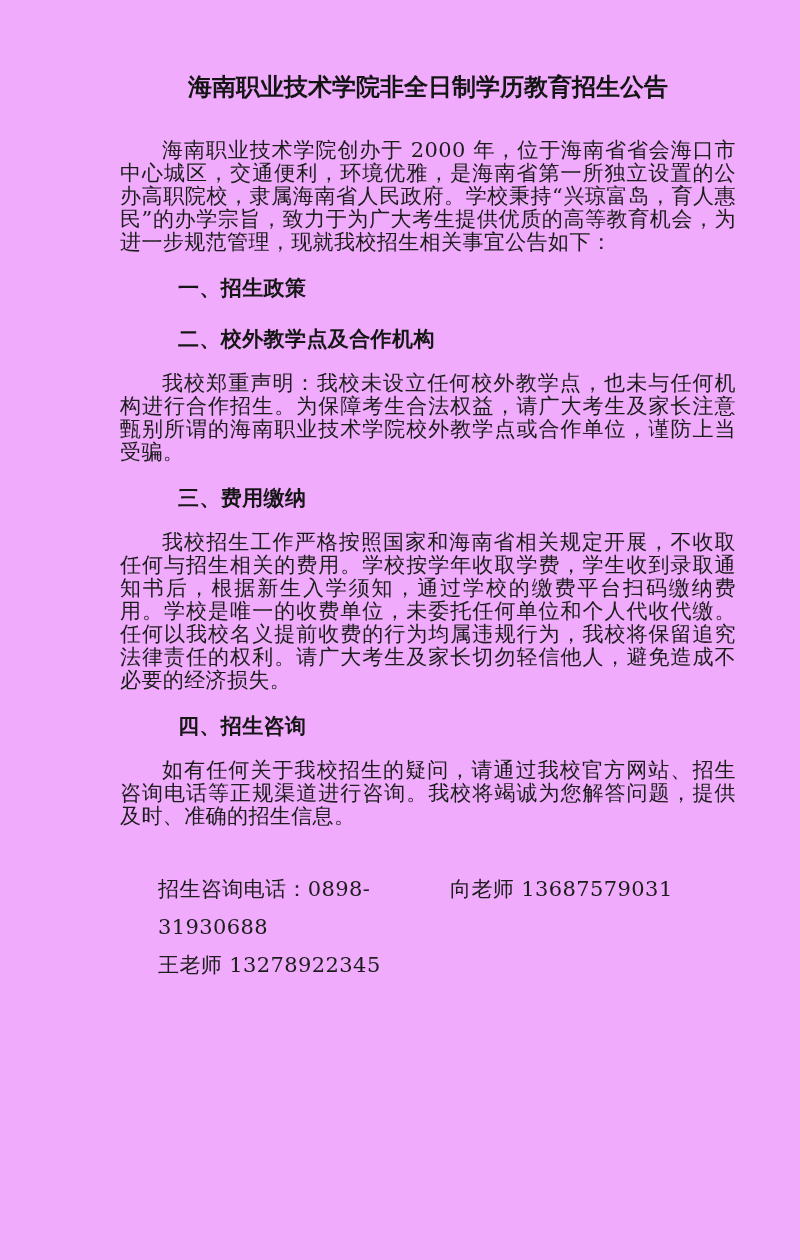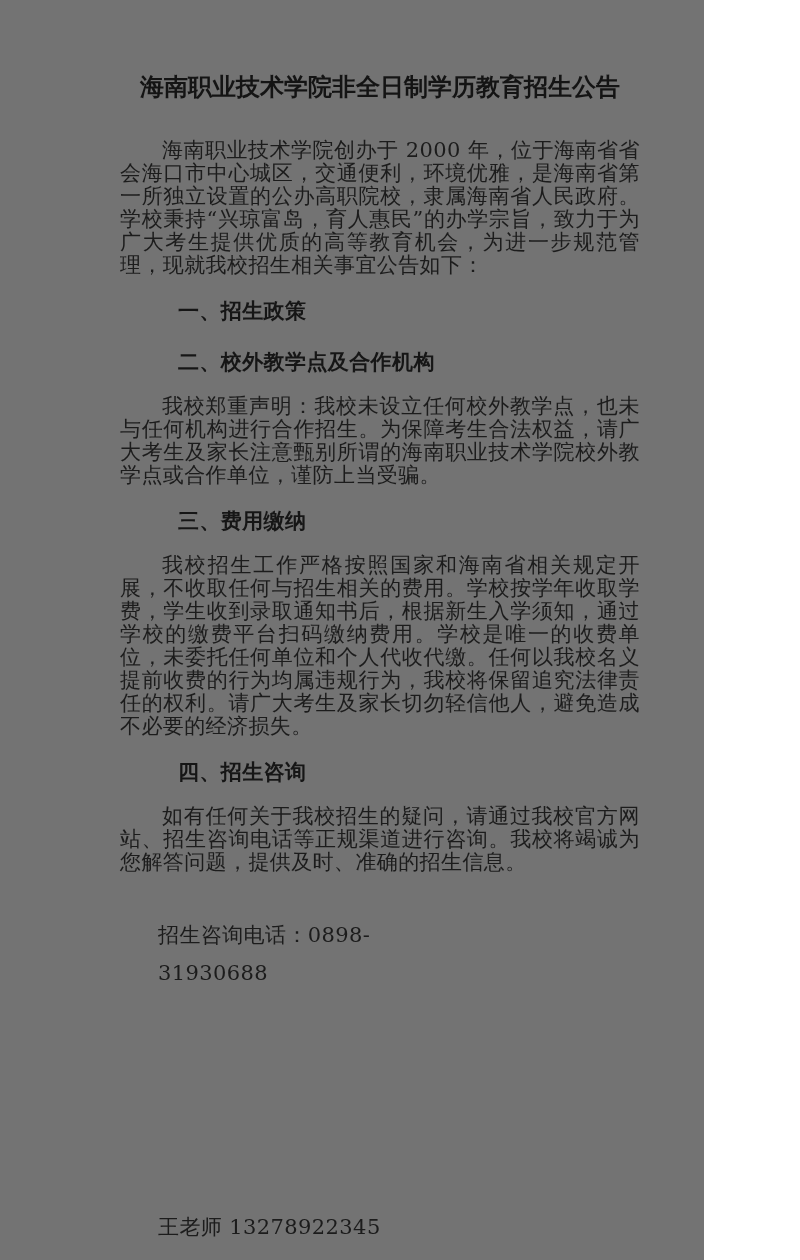--- a/index.html
+++ b/index.html
@@ -2,24 +2,24 @@
 <html><head>
 <meta charset="utf-8">
 <style>
   html, body {
     margin: 0;
     padding: 0;
     background: #ffffff;
   }
   .page {
     position: relative;
-    width: 704px;
+    width: 800px;
     height: 1260px;
     box-sizing: border-box;
-    background: #737373;
+    background: #f0abfc;
     padding: 72px 64px 0 120px;
     overflow: hidden;
   }
   .doc-title {
     font-family: "Liberation Sans", "DejaVu Sans", sans-serif;
     font-weight: bold;
     font-size: 24px;
     line-height: 30px;
     color: #141414;
     text-align: center;
@@ -50,21 +50,20 @@
     margin-top: 42px;
     font-family: "DejaVu Serif", "Liberation Serif", serif;
     font-size: 21px;
     letter-spacing: 0.4px;
     color: #1c1c1c;
   }
   .contact-row {
     display: flex;
     padding-left: 38px;
     line-height: 38px;
-    flex-direction: column;
   }
   .contact-left {
     width: 292px;
     flex: 0 0 292px;
   }
   .contact-right {
     flex: 1 1 auto;
   }
 </style>
 </head>
@@ -83,19 +82,20 @@
 
   <h2 class="sec-heading">三、费用缴纳</h2>
   <p class="para">我校招生工作严格按照国家和海南省相关规定开展，不收取任何与招生相关的费用。学校按学年收取学费，学生收到录取通知书后，根据新生入学须知，通过学校的缴费平台扫码缴纳费用。学校是唯一的收费单位，未委托任何单位和个人代收代缴。任何以我校名义提前收费的行为均属违规行为，我校将保留追究法律责任的权利。请广大考生及家长切勿轻信他人，避免造成不必要的经济损失。</p>
 
   <h2 class="sec-heading">四、招生咨询</h2>
   <p class="para">如有任何关于我校招生的疑问，请通过我校官方网站、招生咨询电话等正规渠道进行咨询。我校将竭诚为您解答问题，提供及时、准确的招生信息。</p>
 
   <div class="contacts">
     <div class="contact-row">
       <span class="contact-left">招生咨询电话：0898-31930688</span>
+      <span class="contact-right">向老师 13687579031</span>
     </div>
     <div class="contact-row">
       <span class="contact-left">王老师 13278922345</span>
     </div>
   </div>
 
 </div>
 
 </body></html>

